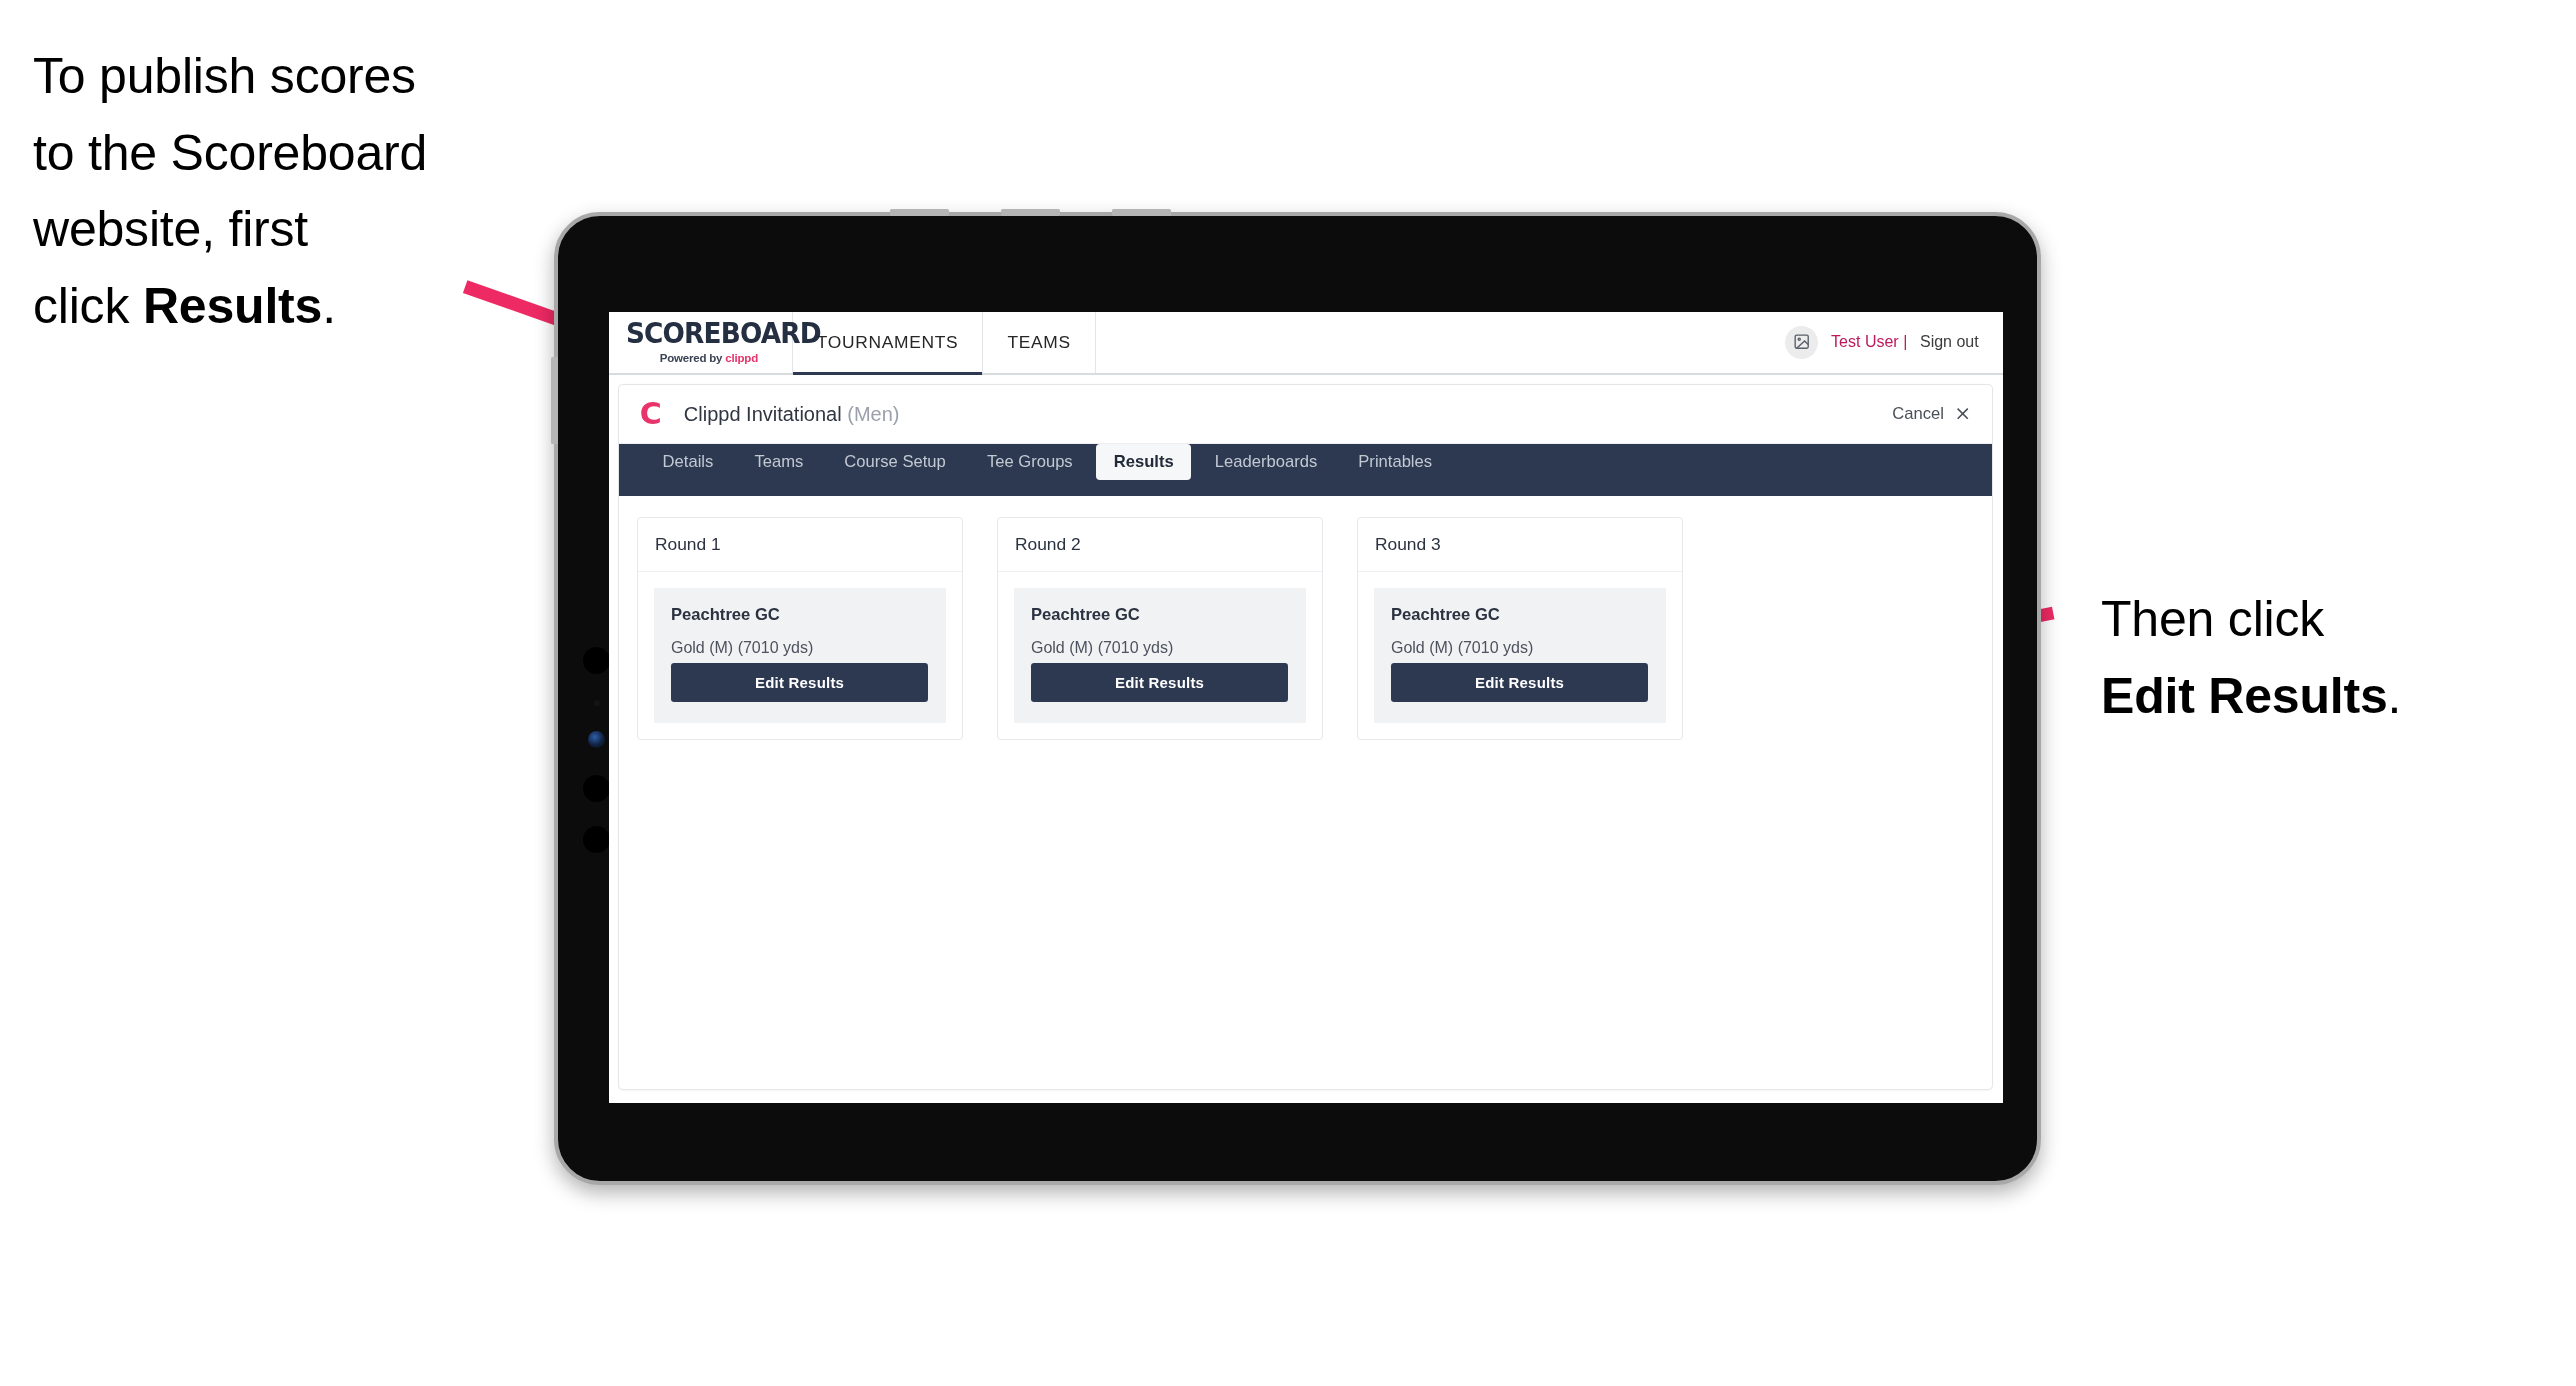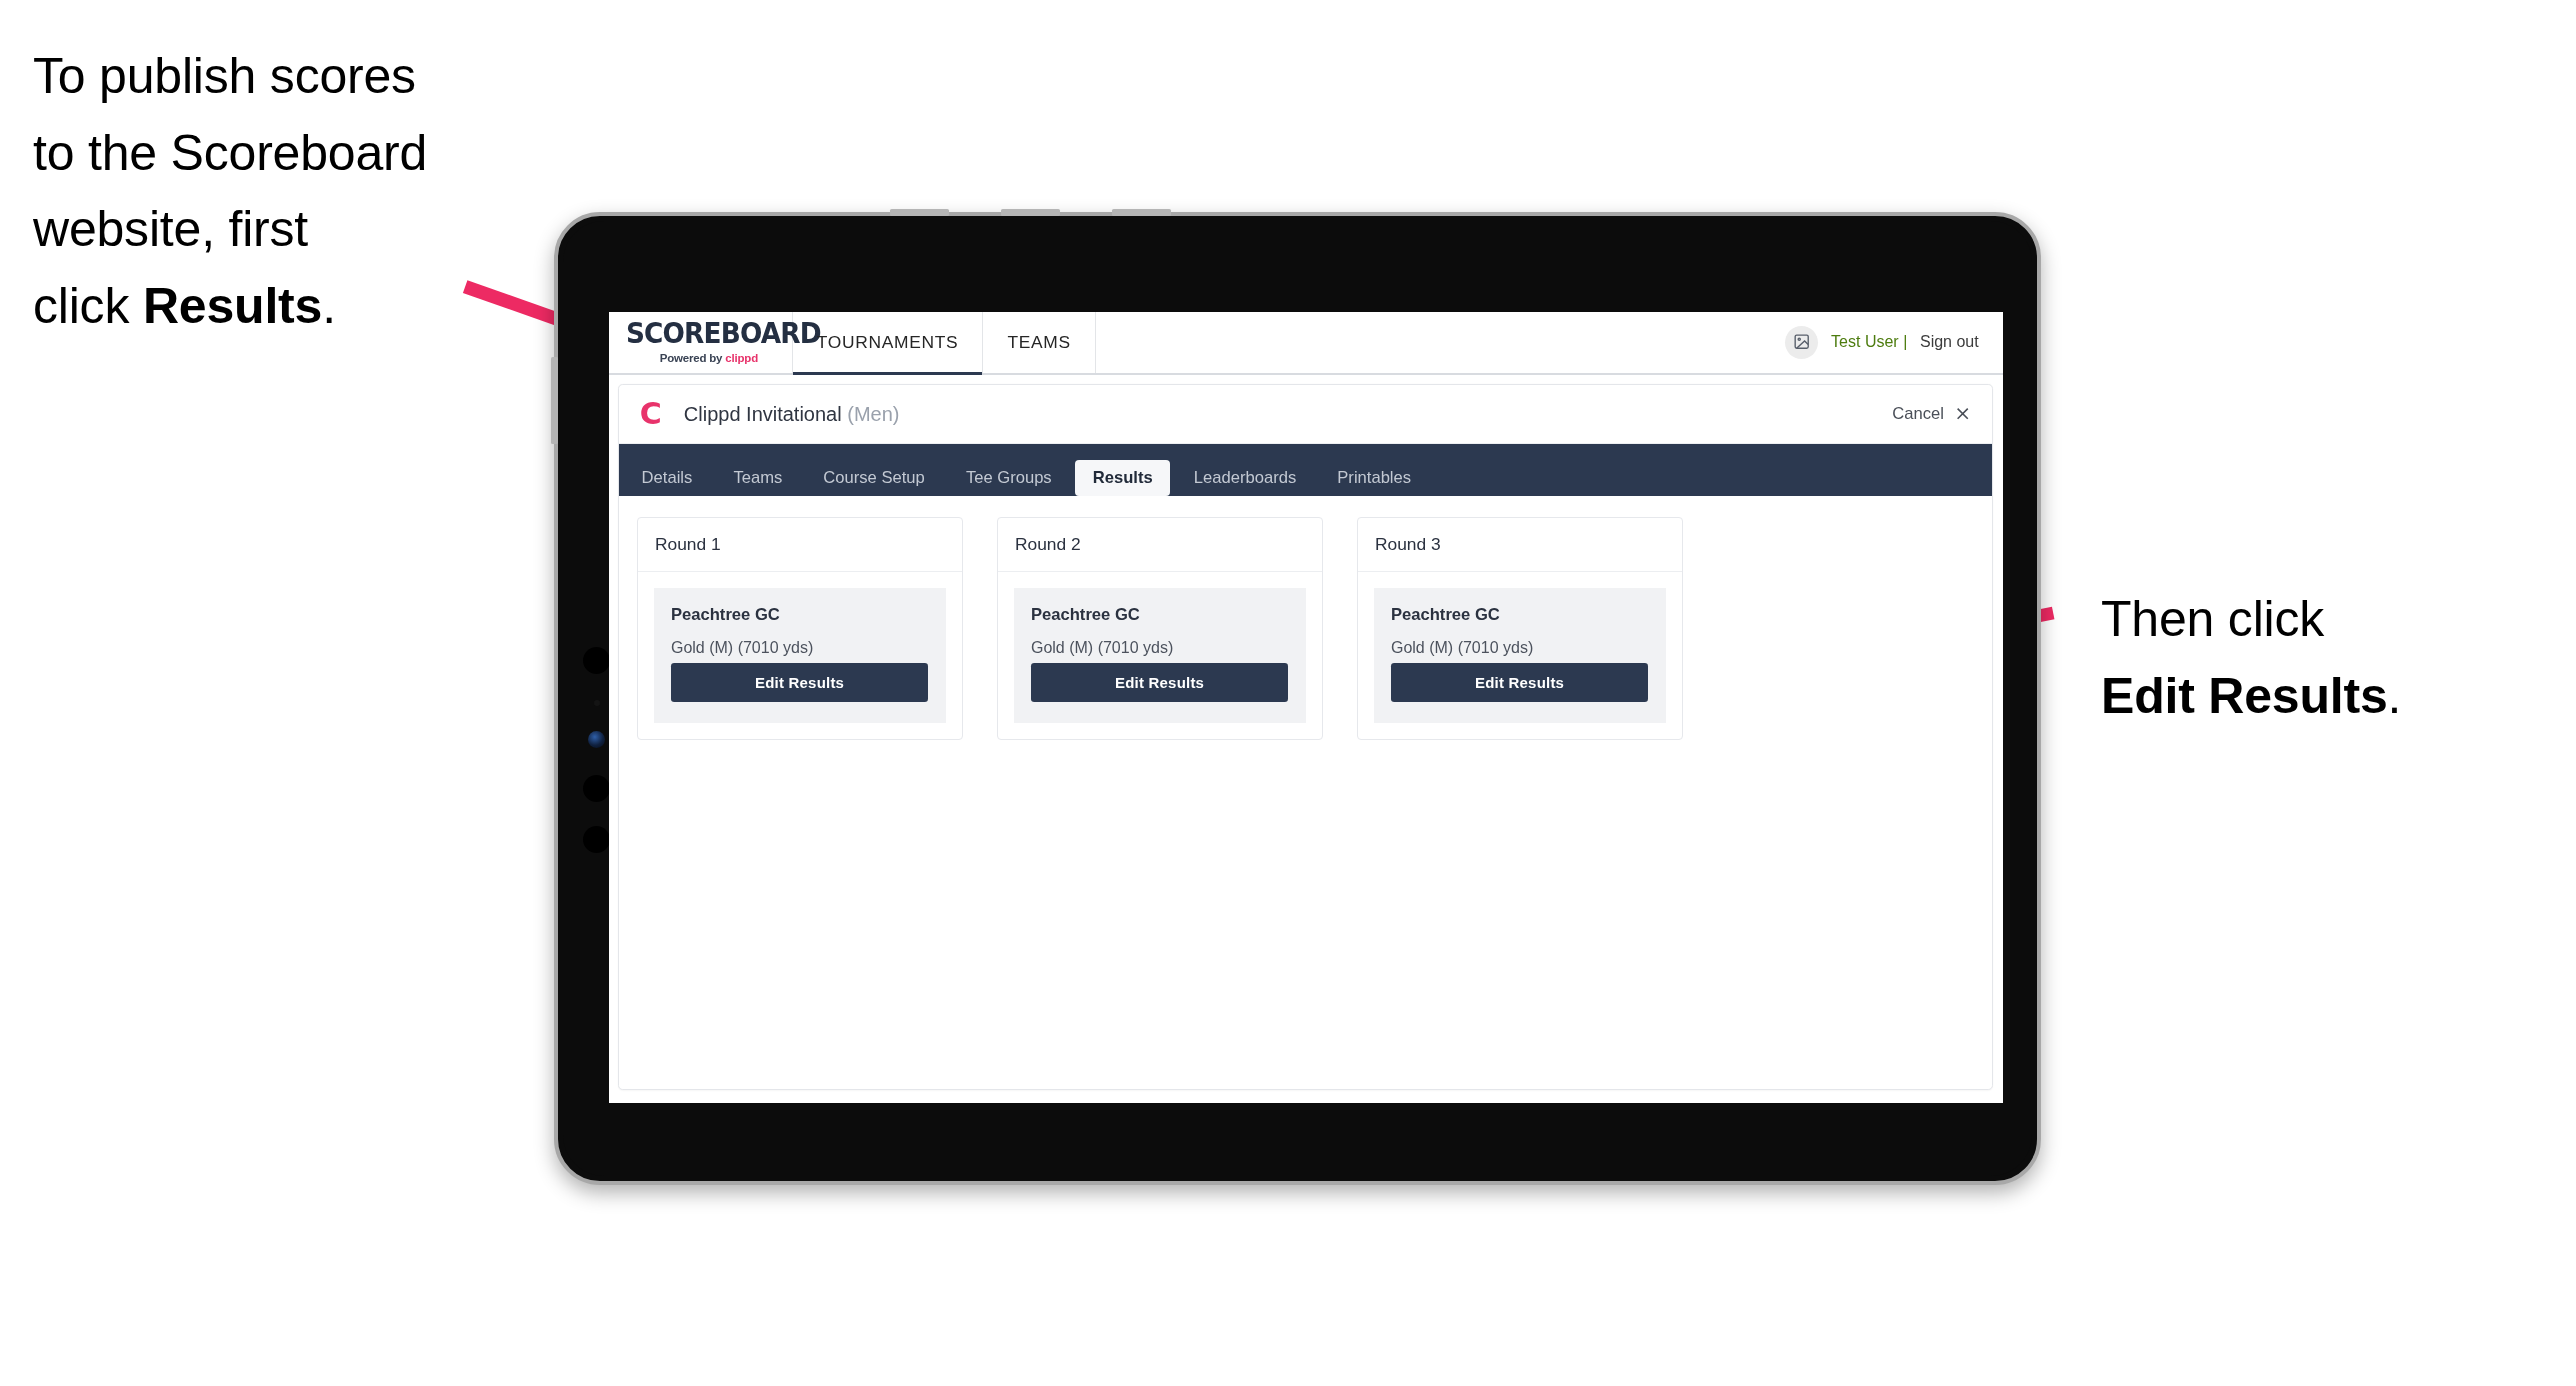--- a/index.html
+++ b/index.html
@@ -141,21 +141,21 @@
   #user-area {
     display: flex; align-items: center;
     padding-right: 24px; gap: 12.7px;
   }
   #avatar {
     width: 33px; height: 33px;
     border-radius: 50%;
     background: #ececec;
     display: flex; align-items: center; justify-content: center;
   }
-  #user-name { font-size: 16px; color: #4d7c0f; }
+  #user-name { font-size: 16px; color: #be185d; }
   #signout { font-size: 16px; color: #3c3c3c; cursor: pointer; }
 
   
   #panel {
     margin: 9.5px 9.5px 0 9.5px;
     background: #fff;
     border: 0.8px solid #e4e6ea;
     border-radius: 4.7px;
     height: 706px;
     overflow: hidden;
@@ -185,22 +185,22 @@
   #cancel-btn {
     display: flex; align-items: center; gap: 10.3px;
     font-size: 16.6px; color: #4a4f58;
     cursor: pointer;
   }
 
   
   #tabstrip {
     background: #2c3950;
     height: 52px;
-    display: flex; align-items: flex-end;
-    padding-left: 5px;
+    display: flex; align-items: flex-start;
+    padding-left: 26px;
     gap: 6.3px;
   }
   .sec-tab {
     font-size: 16.6px;
     color: #c3c9d3;
     padding: 8px 17.4px;
     border-radius: 4px;
     cursor: pointer;
     white-space: nowrap;
   }

